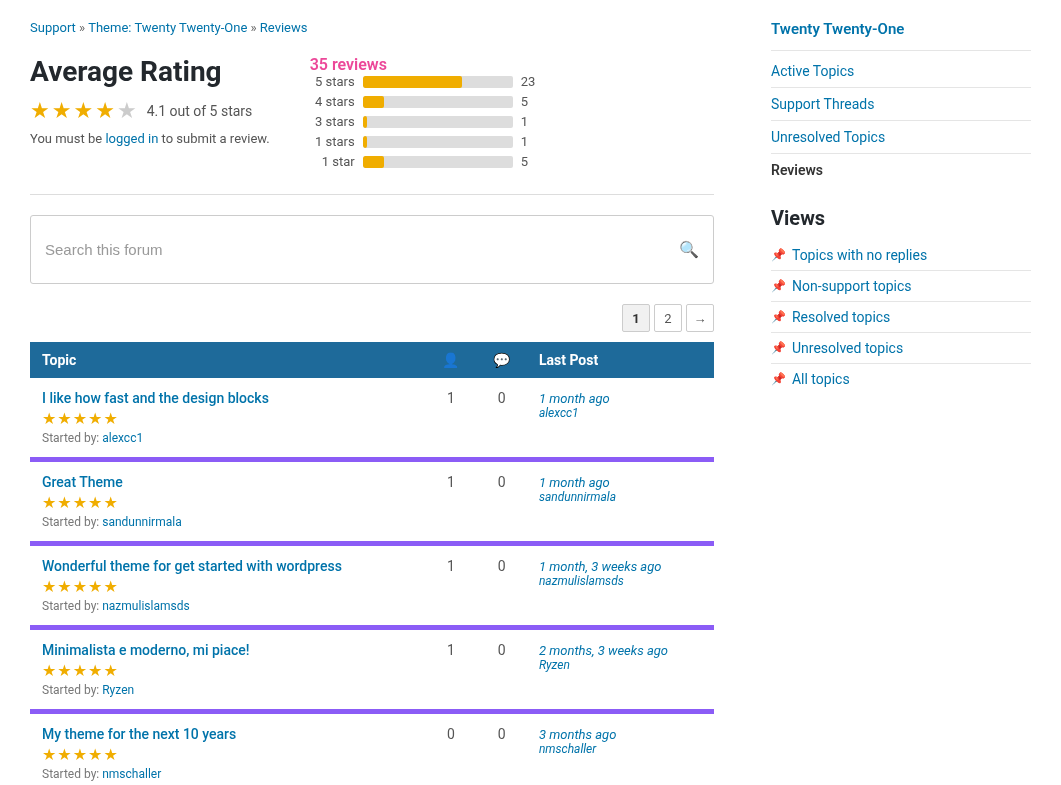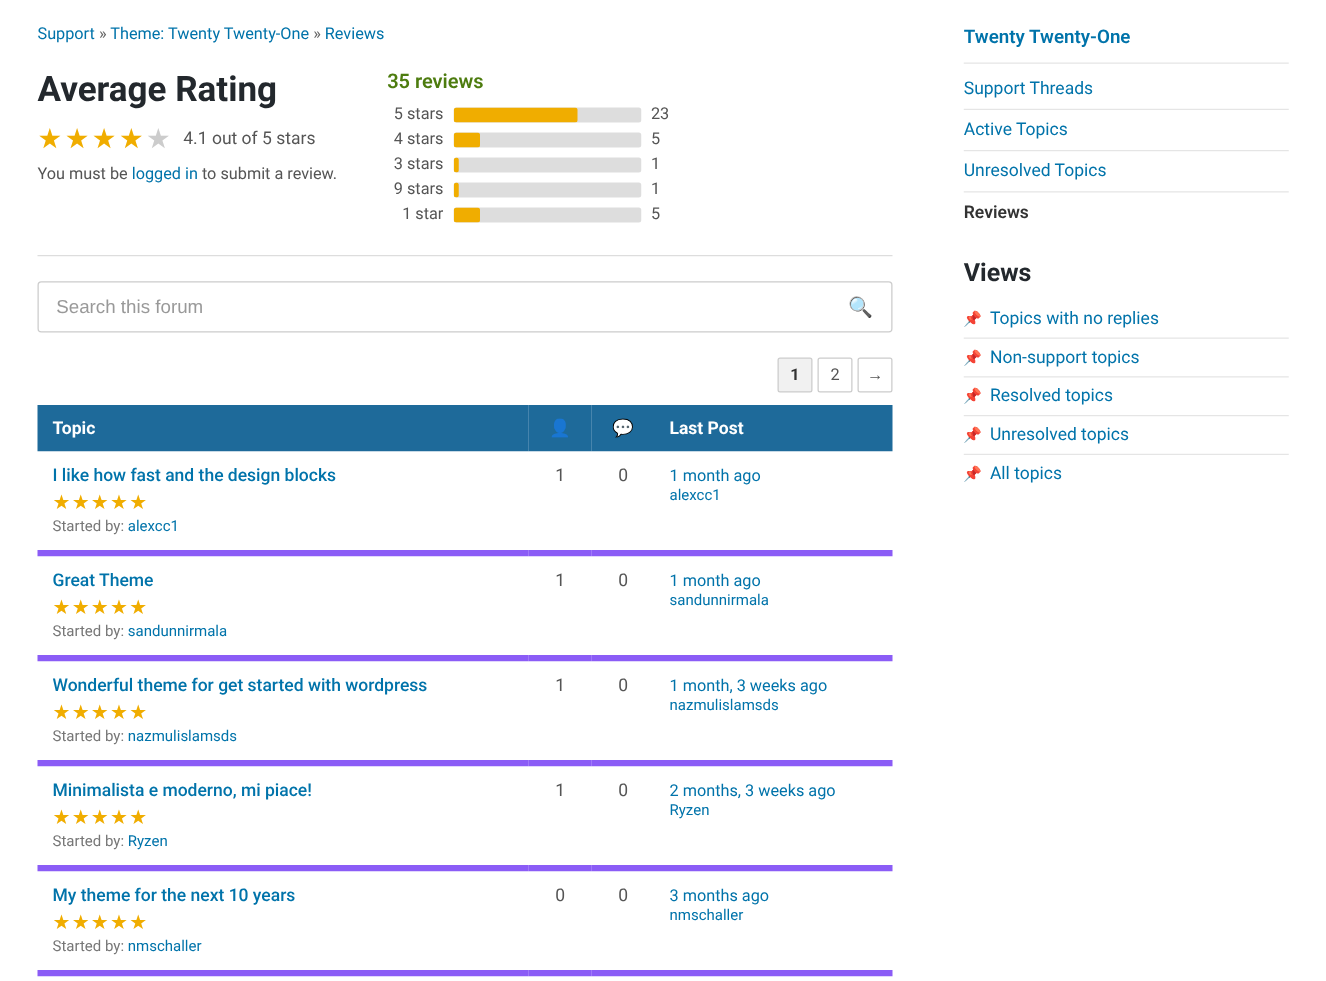--- a/index.html
+++ b/index.html
@@ -18,32 +18,32 @@
     .avg-rating-left h1 { font-size: 28px; font-weight: 700; color: #23282d; margin-bottom: 10px; }
     .stars-display { display: flex; align-items: center; gap: 8px; margin-bottom: 8px; }
     .stars { color: #f0ad00; font-size: 22px; letter-spacing: 2px; }
     .stars .empty { color: #ccc; }
     .rating-text { font-size: 14px; color: #555; }
     .login-text { font-size: 13px; color: #555; }
     .login-text a { color: #0073aa; text-decoration: none; }
 
     
     .reviews-right { flex: 1; }
-    .reviews-count { font-size: 16px; font-weight: 600; color: #4d7c0f; margin-bottom: 10px; }
+    .reviews-count { font-size: 16px; font-weight: 600; color: #ec4899; margin-bottom: 0; }
     .bar-row { display: flex; align-items: center; gap: 8px; margin-bottom: 5px; font-size: 13px; color: #555; }
     .bar-label { width: 45px; text-align: right; }
     .bar-track { width: 150px; height: 12px; background: #ddd; border-radius: 2px; overflow: hidden; }
     .bar-fill { height: 100%; background: #f0ad00; border-radius: 2px; }
     .bar-count { width: 20px; color: #555; }
 
     
     .divider { border: none; border-top: 1px solid #ddd; margin: 20px 0; }
 
     
-    .search-box { display: flex; align-items: center; border: 1px solid #ccc; border-radius: 3px; padding: 10px 14px; margin-bottom: 20px; }
+    .search-box { display: flex; align-items: center; border: 1px solid #ccc; border-radius: 3px; padding: 24px 14px; margin-bottom: 20px; }
     .search-box input { flex: 1; border: none; outline: none; font-size: 15px; color: #555; background: transparent; }
     .search-box input::placeholder { color: #999; }
     .search-icon { color: #555; font-size: 16px; cursor: pointer; }
 
     
     .pagination { display: flex; justify-content: flex-end; align-items: center; gap: 4px; margin-bottom: 10px; }
     .page-btn { width: 28px; height: 28px; border: 1px solid #ccc; border-radius: 2px; display: flex; align-items: center; justify-content: center; font-size: 13px; cursor: pointer; text-decoration: none; color: #555; background: #fff; }
     .page-btn.active { background: #f1f1f1; font-weight: 700; color: #333; }
 
     
@@ -51,21 +51,21 @@
     .topics-table thead tr { background: #1e6a9a; color: #fff; }
     .topics-table thead th { padding: 10px 12px; text-align: left; font-size: 14px; font-weight: 700; }
     .topics-table thead th.center { text-align: center; }
     .topics-table tbody tr { border-bottom: 5px solid #8b5cf6; }
     .topic-cell { padding: 12px 12px; }
     .topic-title a { color: #0073aa; text-decoration: none; font-size: 14px; font-weight: 500; }
     .topic-stars { color: #f0ad00; font-size: 16px; letter-spacing: 1px; margin: 3px 0; }
     .topic-author { font-size: 12px; color: #777; }
     .topic-author a { color: #0073aa; text-decoration: none; }
     .num-cell { text-align: center; padding: 12px 8px; color: #555; font-size: 14px; vertical-align: top; }
-    .last-post-cell { padding: 12px 12px; vertical-align: top; }
+    .last-post-cell { padding: 12px 12px; vertical-align: top; font-style: italic; }
     .last-post-time { color: #0073aa; text-decoration: none; font-size: 13px; }
     .last-post-author { display: block; font-size: 12px; color: #0073aa; text-decoration: none; }
     .sidebar-nav a { display: block; color: #0073aa; text-decoration: none; padding: 8px 0; border-bottom: 1px solid #e5e5e5; font-size: 14px; }
     .sidebar-nav a:last-child { border-bottom: none; }
     .sidebar-nav a.active { color: #333; font-weight: 600; }
     .sidebar-title { font-size: 20px; font-weight: 700; color: #23282d; margin: 20px 0 10px; }
     .views-nav a { display: flex; align-items: center; gap: 6px; color: #0073aa; text-decoration: none; padding: 7px 0; border-bottom: 1px solid #e5e5e5; font-size: 14px; }
     .views-nav a:last-child { border-bottom: none; }
     .pin-icon { color: #555; font-size: 12px; }
 
@@ -114,21 +114,21 @@
     <span class="bar-count">5</span>
   </div>
             <div class="bar-row">
     <span class="bar-label">3 stars</span>
     <div class="bar-track">
       <div class="bar-fill" style="width:3%"></div>
     </div>
     <span class="bar-count">1</span>
   </div>
             <div class="bar-row">
-    <span class="bar-label">9 stars</span>
+    <span class="bar-label">1 stars</span>
     <div class="bar-track">
       <div class="bar-fill" style="width:3%"></div>
     </div>
     <span class="bar-count">1</span>
   </div>
             <div class="bar-row">
     <span class="bar-label">1 star</span>
     <div class="bar-track">
       <div class="bar-fill" style="width:14%"></div>
     </div>
@@ -250,22 +250,22 @@
       <a href="#" class="last-post-author">nmschaller</a>
     </td>
   </tr>
         </tbody>
     </table>
   </div>
 
   <div class="sidebar">
     <a href="#" class="sidebar-top-link">Twenty Twenty-One</a>
     <nav class="sidebar-nav" id="sidebar-nav">
+        <a href="#">Active Topics</a>
         <a href="#">Support Threads</a>
-        <a href="#">Active Topics</a>
         <a href="#">Unresolved Topics</a>
         <a href="#" class="active">Reviews</a>
       </nav>
     <div class="sidebar-title">Views</div>
     <nav class="views-nav" id="views-nav">
         <a href="#">
           <span class="pin-icon">📌</span>
           <span>Topics with no replies</span>
         </a>
         <a href="#">

